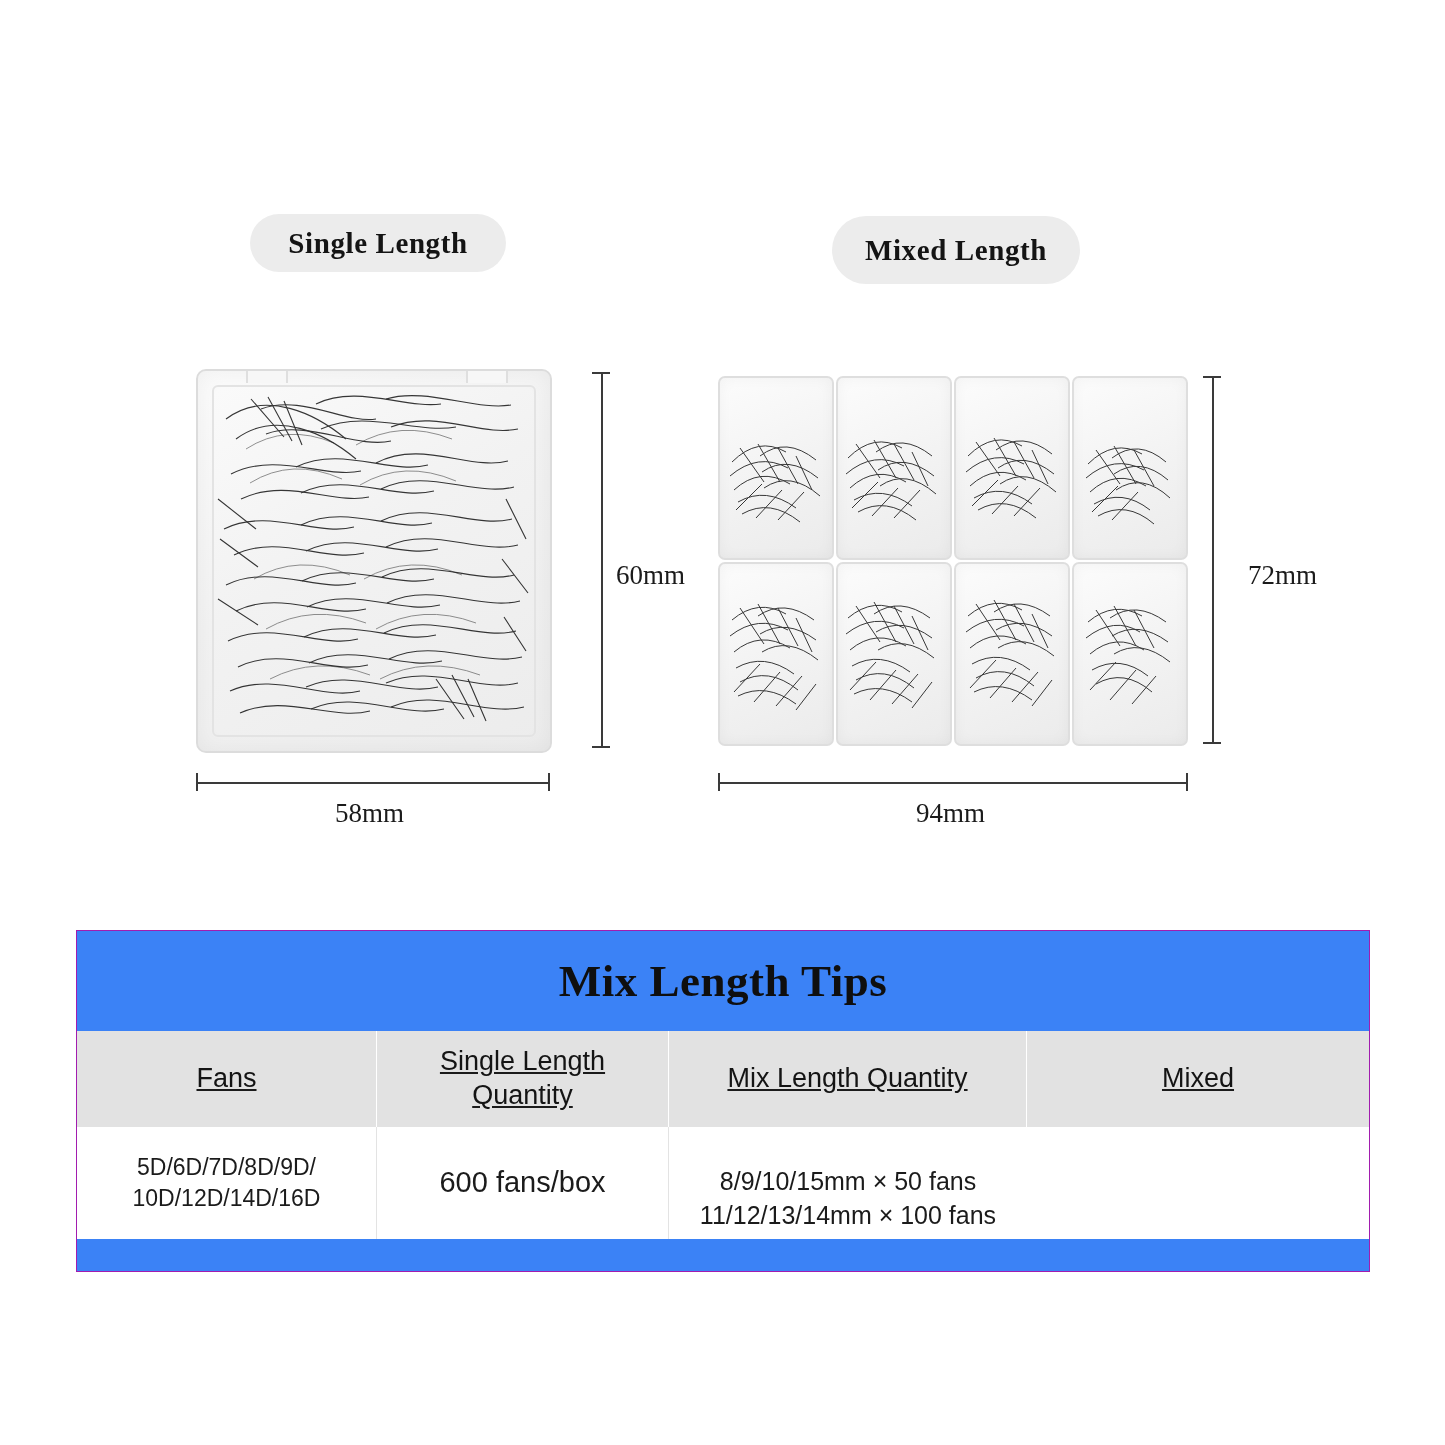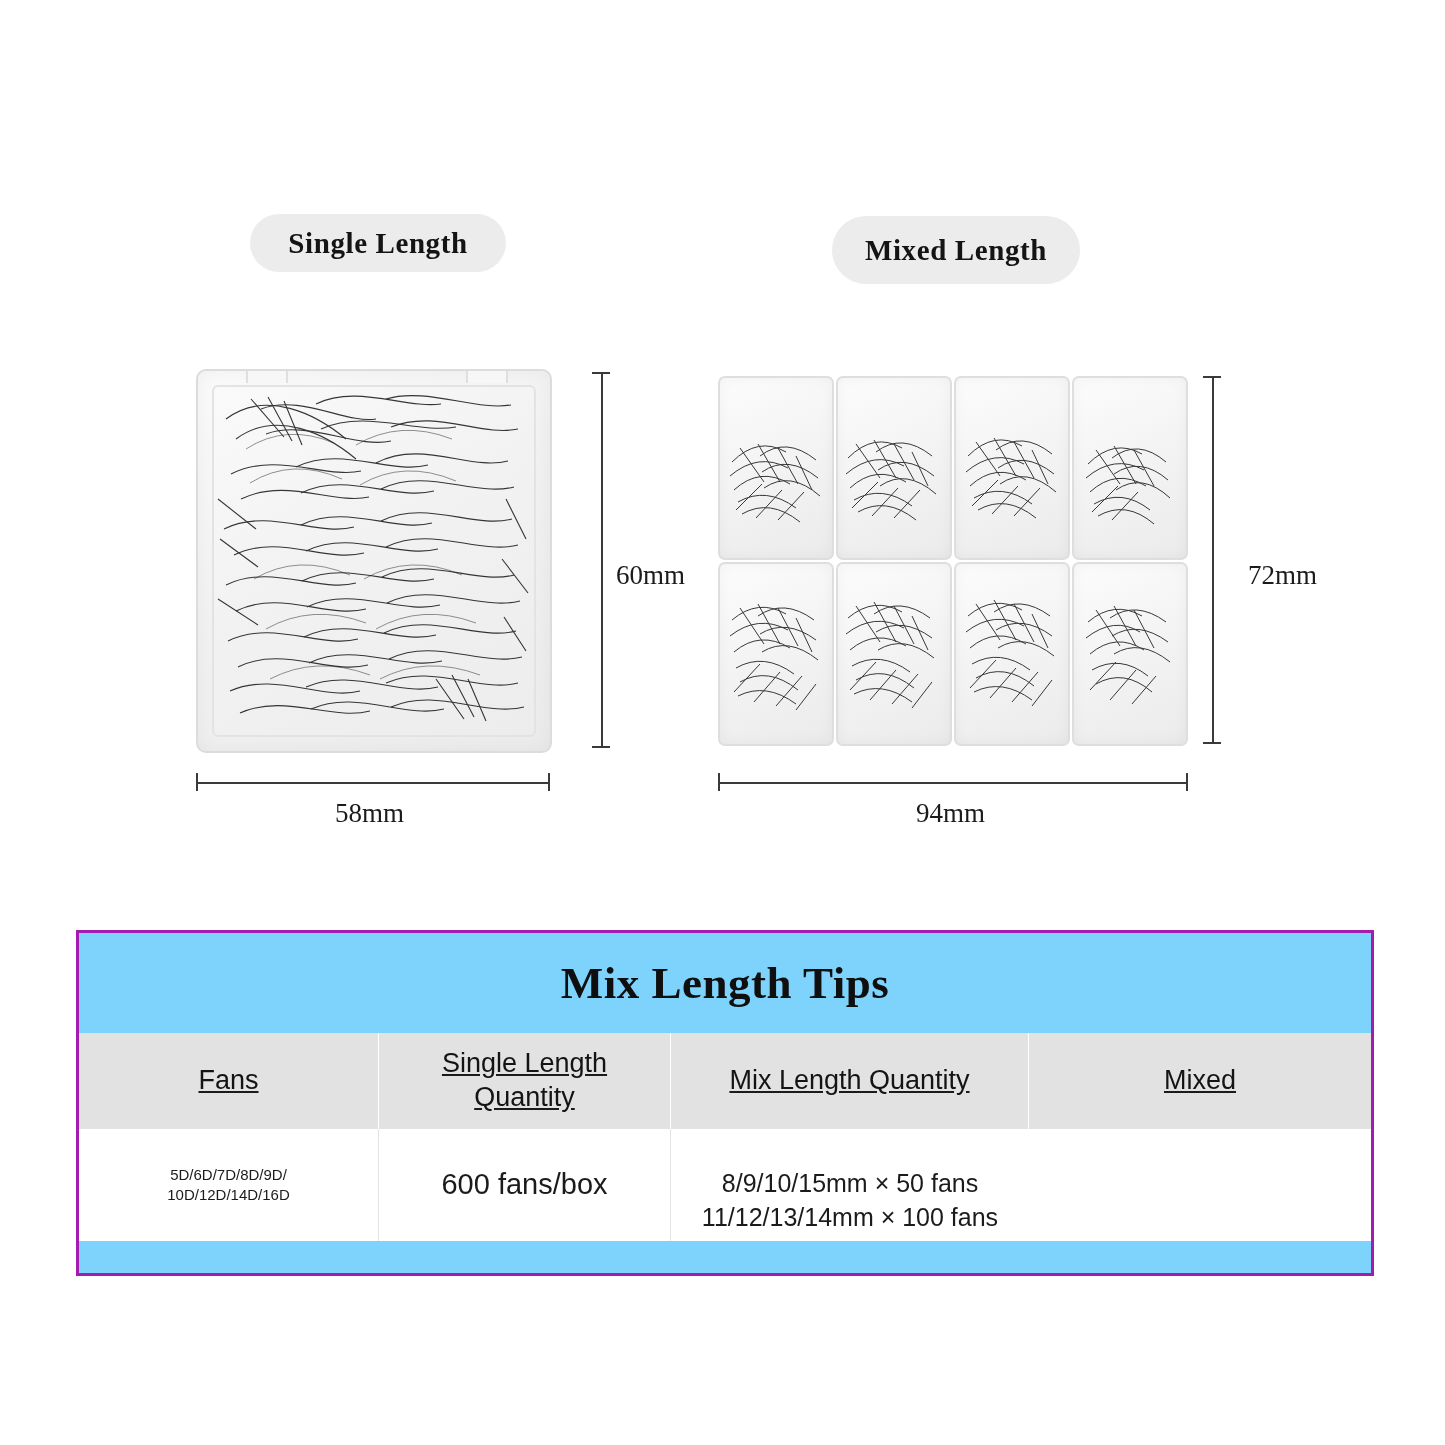--- a/index.html
+++ b/index.html
@@ -92,22 +92,22 @@
   .dim-line-h {
     position: absolute; height: 2px; background: #3a3a3a;
   }
   .cap-h { position: absolute; width: 2px; height: 18px; background: #3a3a3a; }
   .cap-v { position: absolute; height: 2px; width: 18px; background: #3a3a3a; }
 
   
   #tips-card {
     position: absolute;
     left: 76px; top: 930px; width: 1292px; height: 340px;
-    background: #7dd3fc;
-    border: 3px solid #a21caf;
+    background: #3b82f6;
+    border: 1px solid #a21caf;
   }
   #tips-title {
     height: 100px;
     display: flex; align-items: center; justify-content: center;
     font-family: "Liberation Serif", serif;
     font-size: 45px; font-weight: 700; color: #0f0f0f;
     letter-spacing: 0.5px;
   }
   .t-row { display: flex; }
   .t-head {
@@ -124,21 +124,21 @@
     border-right: 1px solid #ffffff;
     font-family: "Liberation Sans", sans-serif;
   }
   .t-head .t-cell { font-size: 27px; color: #141414; line-height: 1.25; }
   .t-body .t-cell { border-right: 1px solid #e3e3e3; line-height: 1.35; }
   .t-cell:last-child { border-right: none; }
   .c1 { width: 300px; }
   .c2 { width: 292px; }
   .c3 { width: 358px; }
   .c4 { width: 342px; }
-  .sz-small { font-size: 15px; }
+  .sz-small { font-size: 23px; }
   .sz-mid   { font-size: 29px; }
   .sz-reg   { font-size: 25px; margin-top: 32px; }
 </style>
 </head>
 <body>
 
 <div class="pill" id="pill-single">
   <span>Single Length</span>
 </div>
 <div class="pill" id="pill-mixed">

